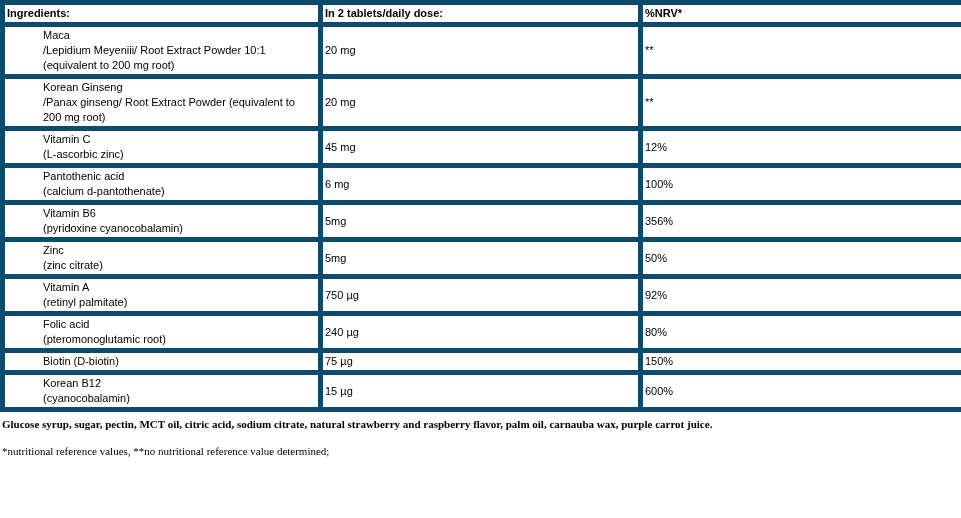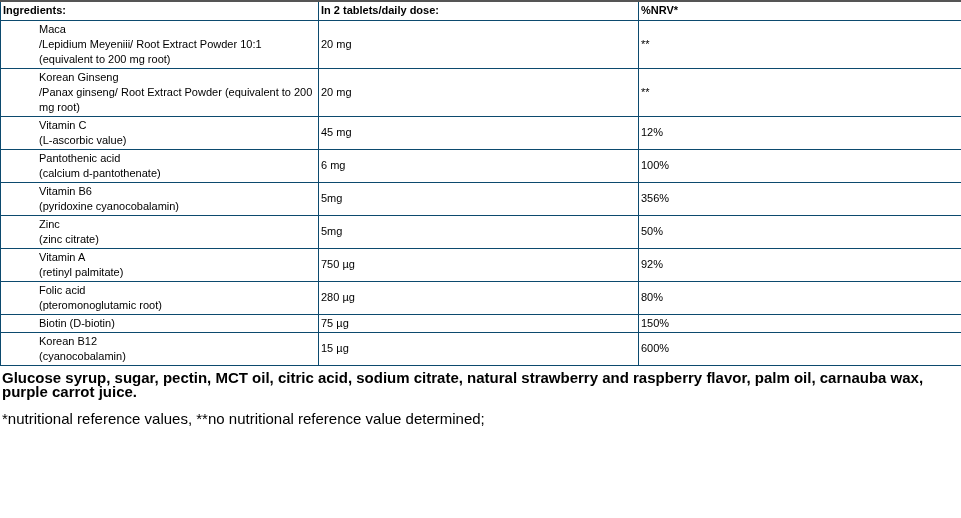--- a/index.html
+++ b/index.html
@@ -15,21 +15,21 @@
     overflow: hidden;
   }
   table.facts-table {
     width: 961px;
     border-collapse: collapse;
     table-layout: fixed;
     border-top: 2px solid #555555;
   }
   table.facts-table th,
   table.facts-table td {
-    border: 1px solid #0c4a6e;
+    border: 5px solid #0c4a6e;
     font-size: 11px;
     line-height: 15px;
     padding: 1px 2px;
     vertical-align: middle;
     text-align: left;
     color: #000000;
     overflow: hidden;
   }
   table.facts-table th {
     font-weight: bold;
@@ -40,22 +40,23 @@
   .col-nrv         { width: 323px; }
   .cell-name .name-line,
   .cell-name .detail-line {
     display: block;
     margin-left: 36px;
   }
   .footer {
     padding: 5px 2px 0 2px;
   }
   .footer p {
-    font-size: 15px;
+    font-size: 11px;
     line-height: 14px;
+    font-family: Liberation Serif, serif;
   }
   .footer p.bold { font-weight: bold; }
   .footer .other-ingredients { margin-top: 0; }
   .footer .ref-note  { margin-top: 13px; }
 </style>
 </head>
 <body>
 
 <div class="page">
 
@@ -84,21 +85,21 @@
       </td>
       <td class="cell-dose">20 mg</td>
       <td class="cell-nrv">**</td>
     </tr>
 
 
 
     <tr>
       <td class="cell-name">
         <span class="name-line">Vitamin C</span>
-        <span class="detail-line">(L-ascorbic value)</span>
+        <span class="detail-line">(L-ascorbic zinc)</span>
       </td>
       <td class="cell-dose">45 mg</td>
       <td class="cell-nrv">12%</td>
     </tr>
 
     <tr>
       <td class="cell-name">
         <span class="name-line">Pantothenic acid</span>
         <span class="detail-line">(calcium d-pantothenate)</span>
       </td>
@@ -131,21 +132,21 @@
       </td>
       <td class="cell-dose">750 µg</td>
       <td class="cell-nrv">92%</td>
     </tr>
 
     <tr>
       <td class="cell-name">
         <span class="name-line">Folic acid</span>
         <span class="detail-line">(pteromonoglutamic root)</span>
       </td>
-      <td class="cell-dose">280 µg</td>
+      <td class="cell-dose">240 µg</td>
       <td class="cell-nrv">80%</td>
     </tr>
 
 
     <tr>
       <td class="cell-name">
         <span class="name-line">Biotin (D-biotin)</span>
 
       </td>
       <td class="cell-dose">75 µg</td>

